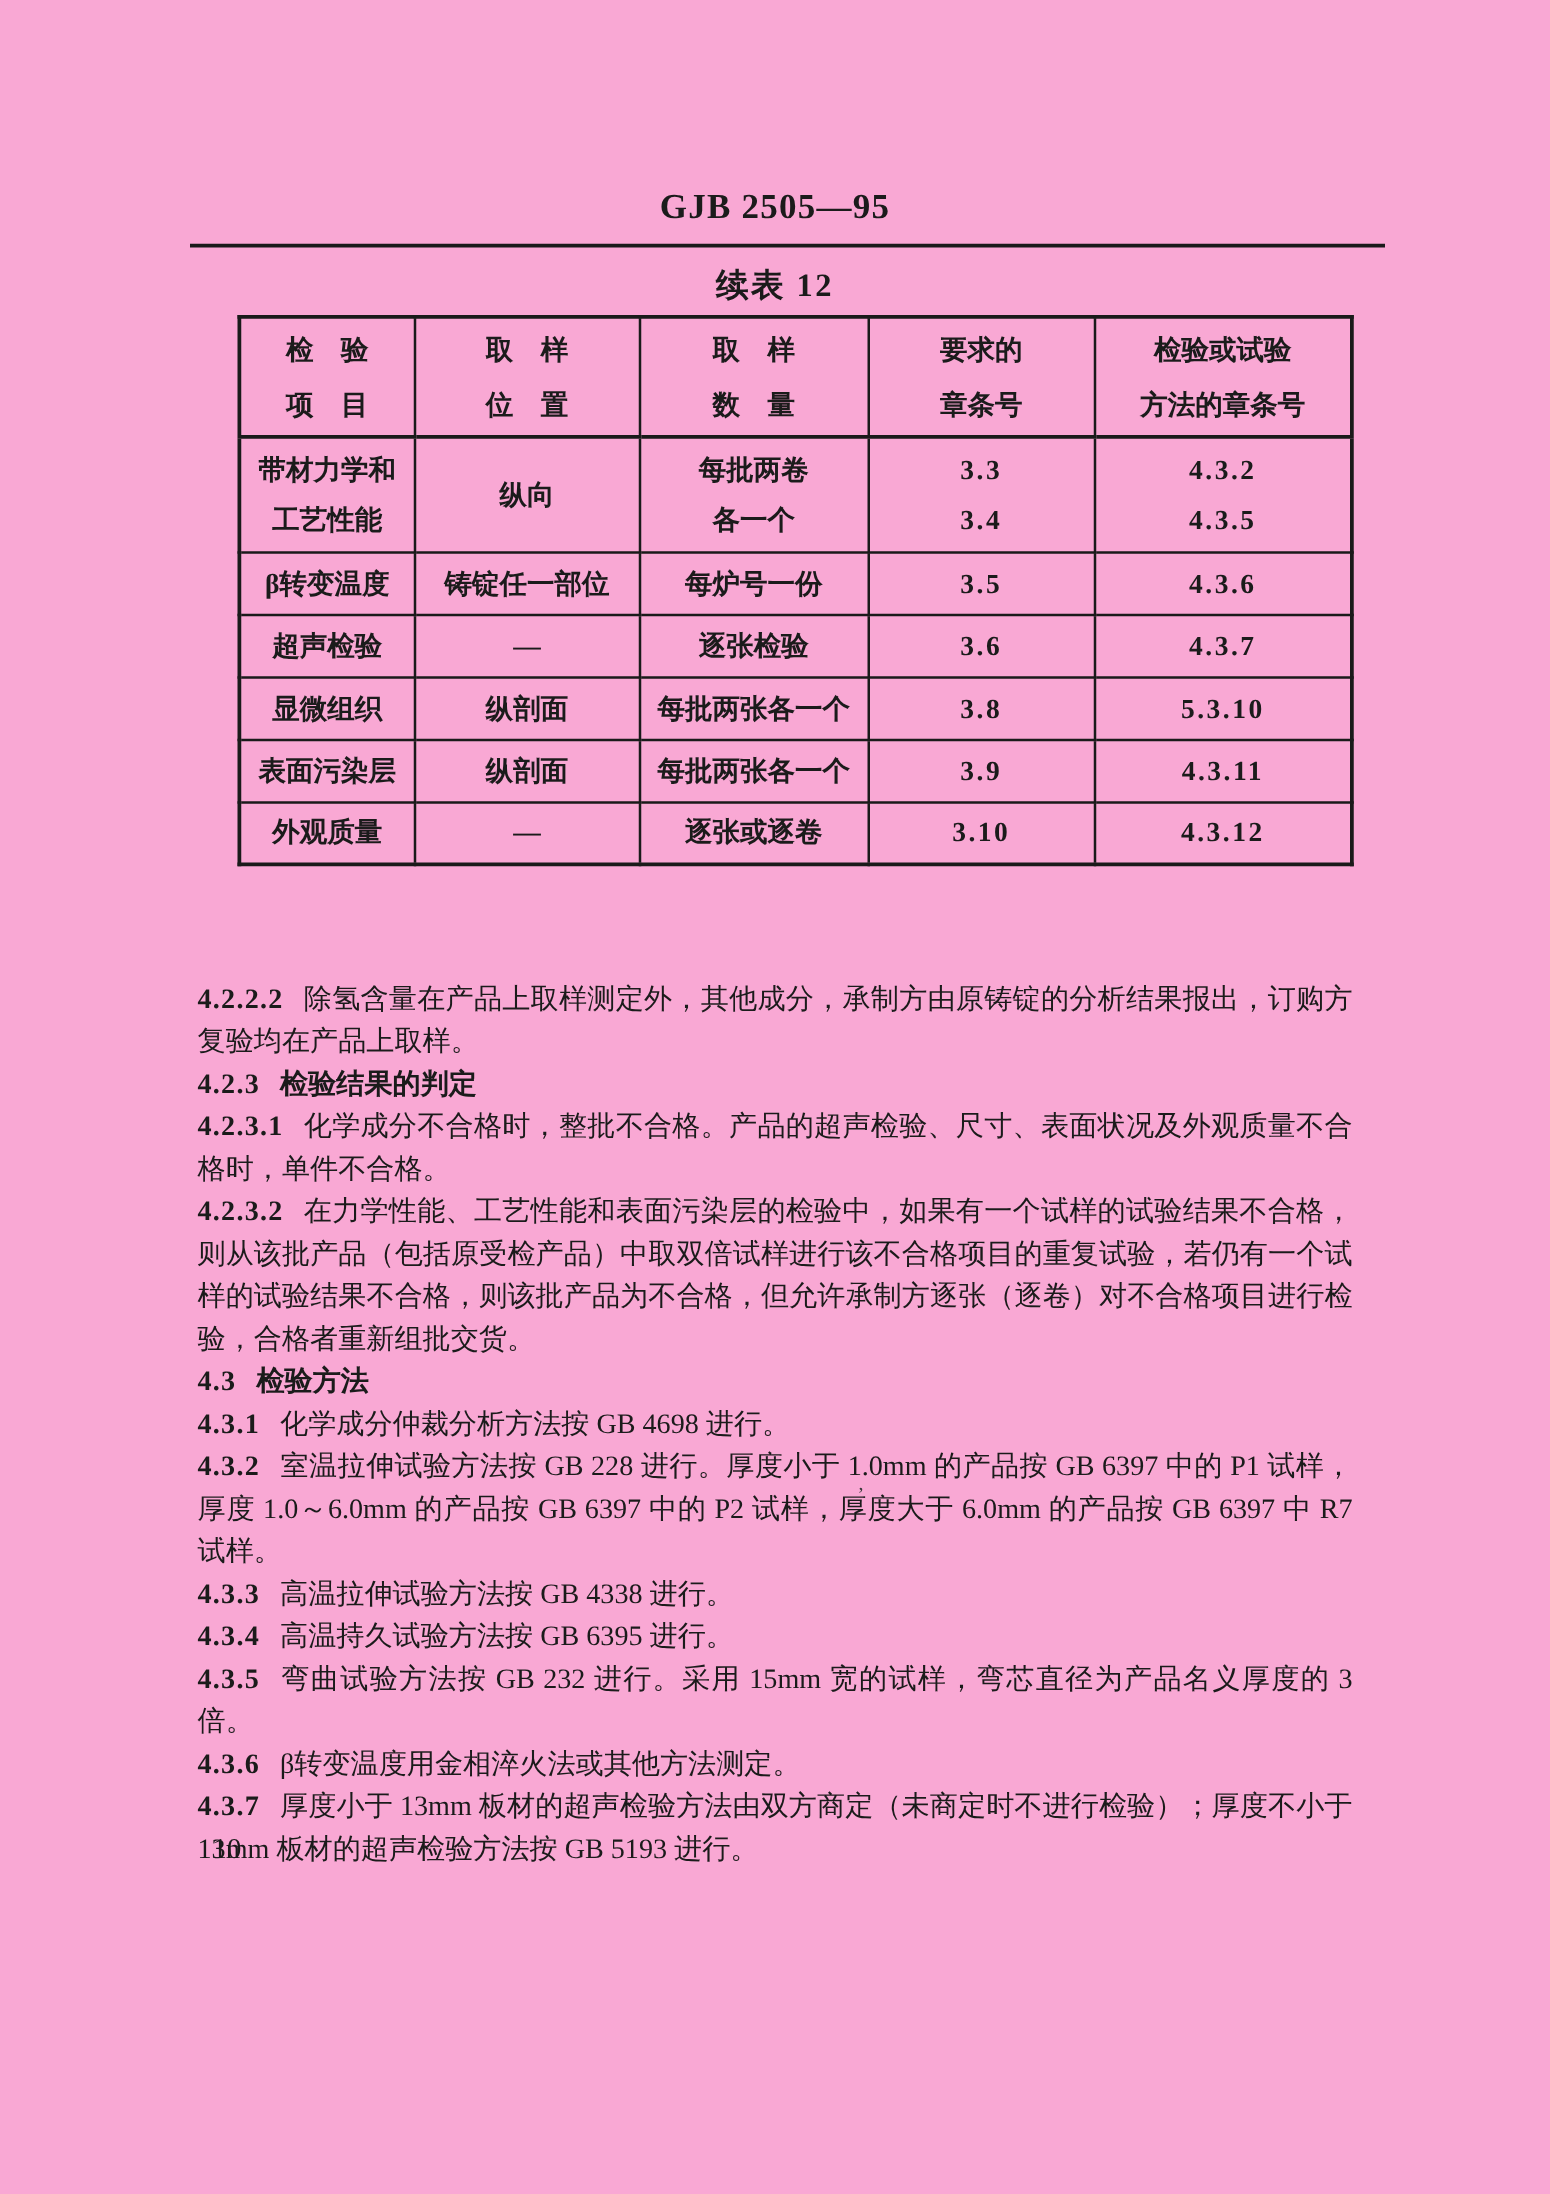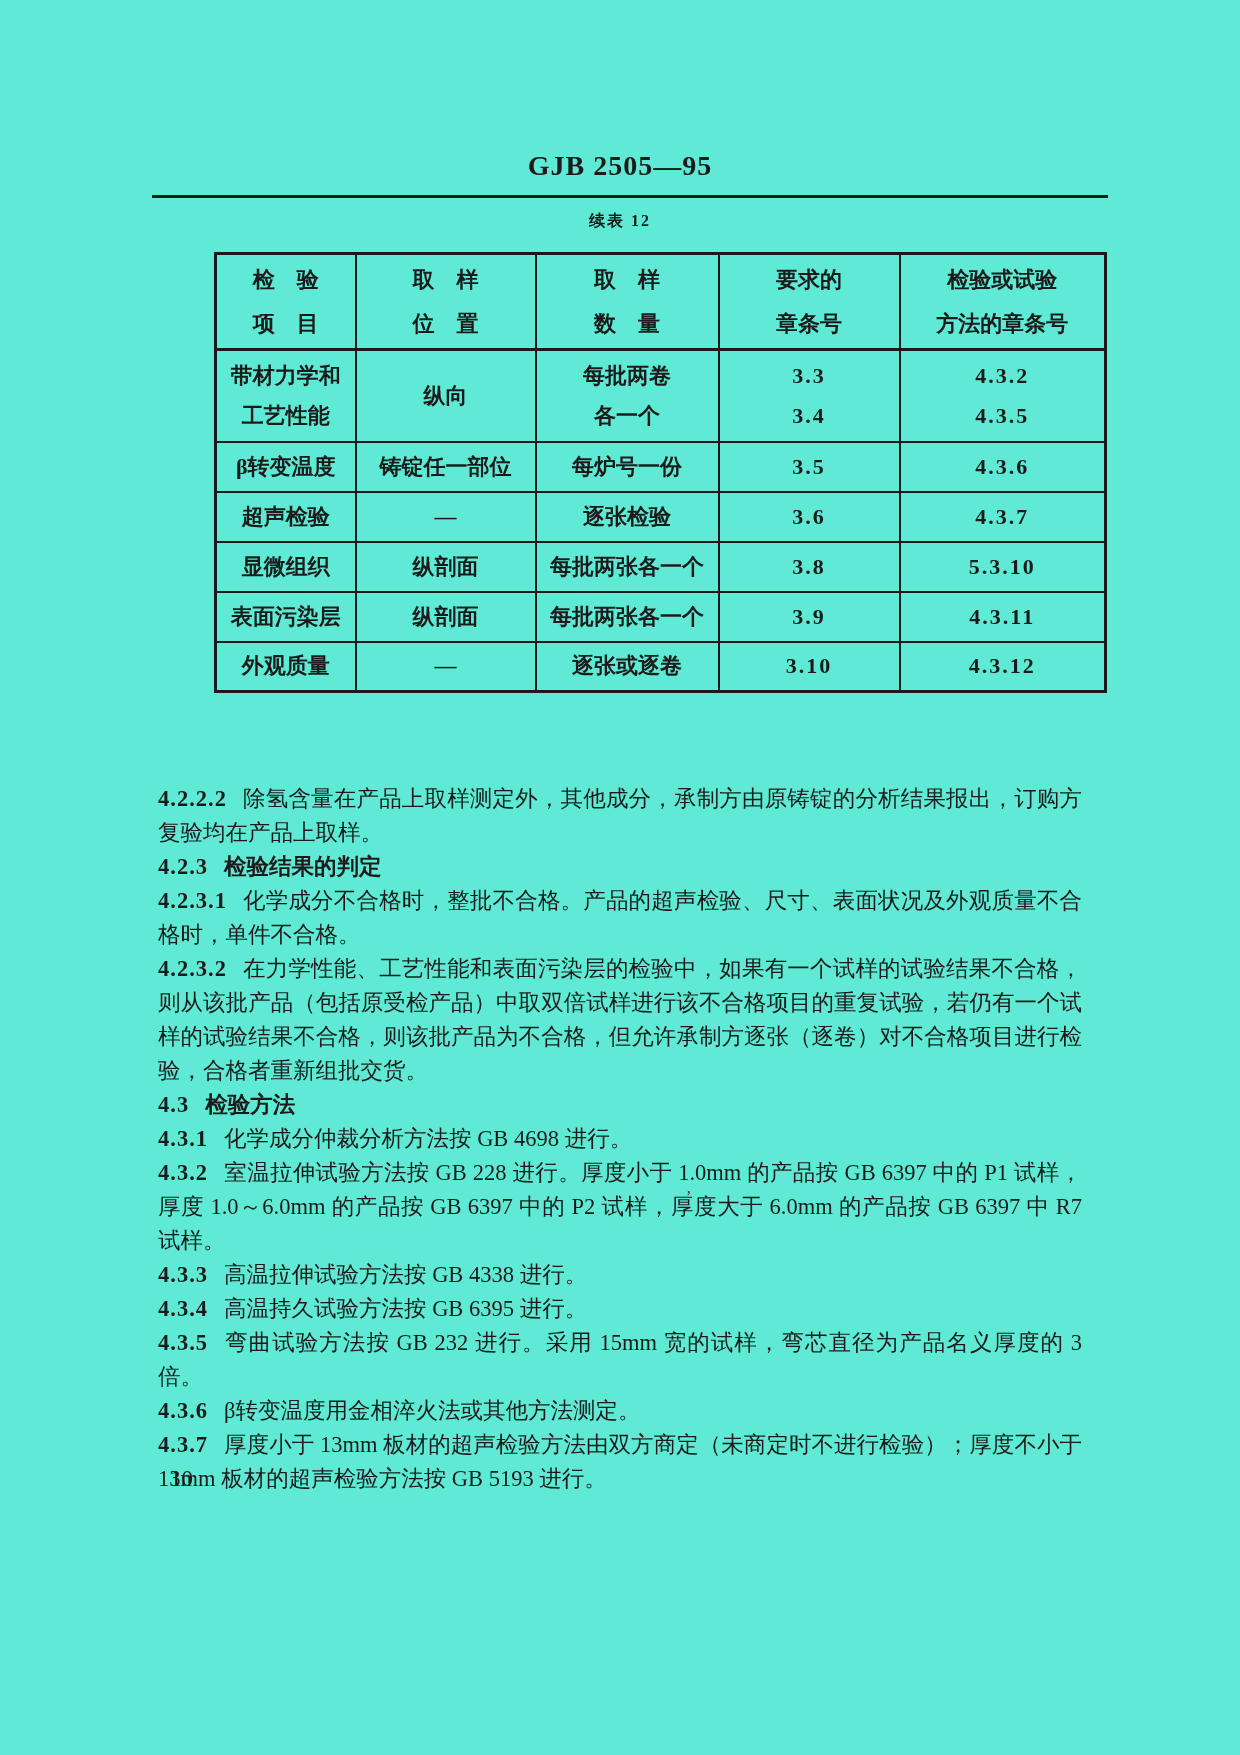--- a/index.html
+++ b/index.html
@@ -1,32 +1,32 @@
 <!DOCTYPE html>
 <html lang="zh"><head>
 <meta charset="utf-8">
 <style>
   html,body{margin:0;padding:0;background:#ffffff;}
   .page{
-    position:relative;width:1240px;height:1755px;background:#5eead4;
+    position:relative;width:1240px;height:1755px;background:#f9a8d4;
     font-family:"Liberation Serif","DejaVu Serif",serif;color:#1b1b1b;overflow:hidden;
   }
   .doc-code{
     position:absolute;top:150px;left:0;width:100%;text-align:center;
     font-size:28px;font-weight:700;letter-spacing:1px;
   }
   .head-rule{position:absolute;top:195px;left:152px;width:956px;height:3px;background:#1a1a1a;}
   .table-caption{
     position:absolute;top:211px;left:0;width:100%;text-align:center;
-    font-size:16px;font-weight:700;letter-spacing:2px;
+    font-size:26px;font-weight:700;letter-spacing:2px;
   }
   table.spec-table{
     position:absolute;top:252px;left:190px;width:890px;
     border-collapse:collapse;table-layout:fixed;
-    font-size:22px;text-align:center;border:3px solid #1a1a1a;margin-left:24px;
+    font-size:22px;text-align:center;border:3px solid #1a1a1a;
   }
   .spec-table th,.spec-table td{
     border:2px solid #1a1a1a;padding:0;vertical-align:middle;font-weight:600;
   }
   .spec-table thead th{height:93px;line-height:44px;border-bottom:3px solid #1a1a1a;font-weight:700;}
   tr.r-tall{height:92px;}
   tr.r-tall td{line-height:40px;}
   tr.r-std{height:50px;}
   .c-num{letter-spacing:2px;}
   .body-text{

